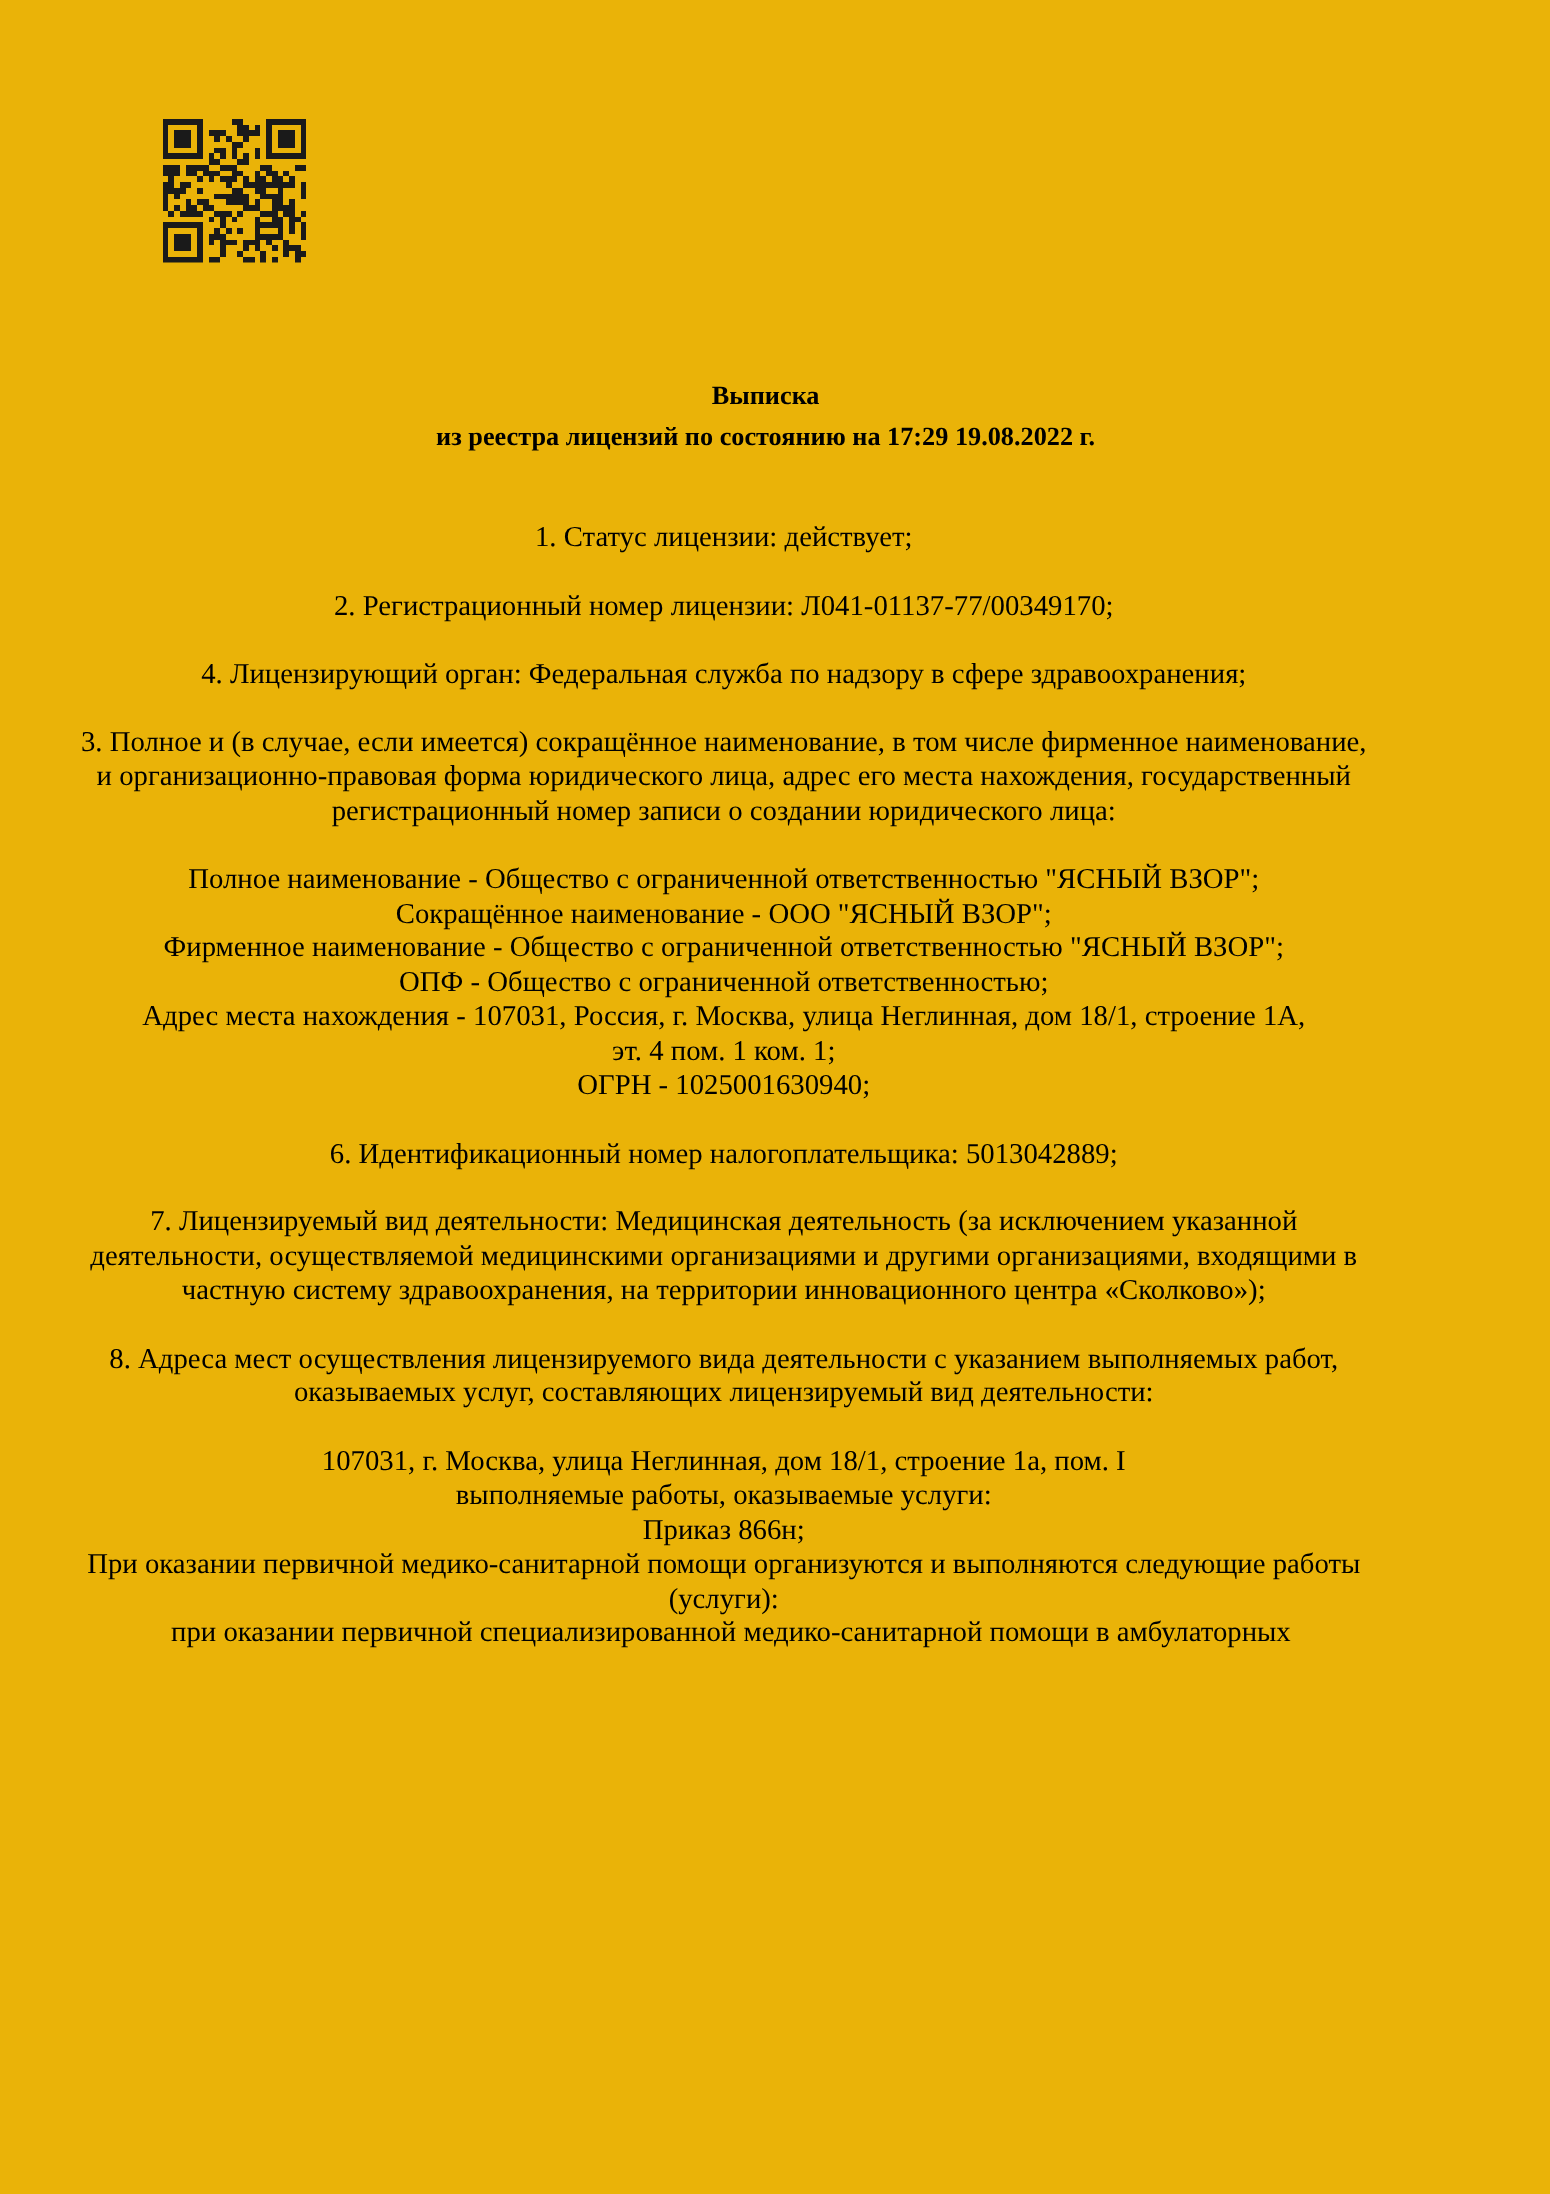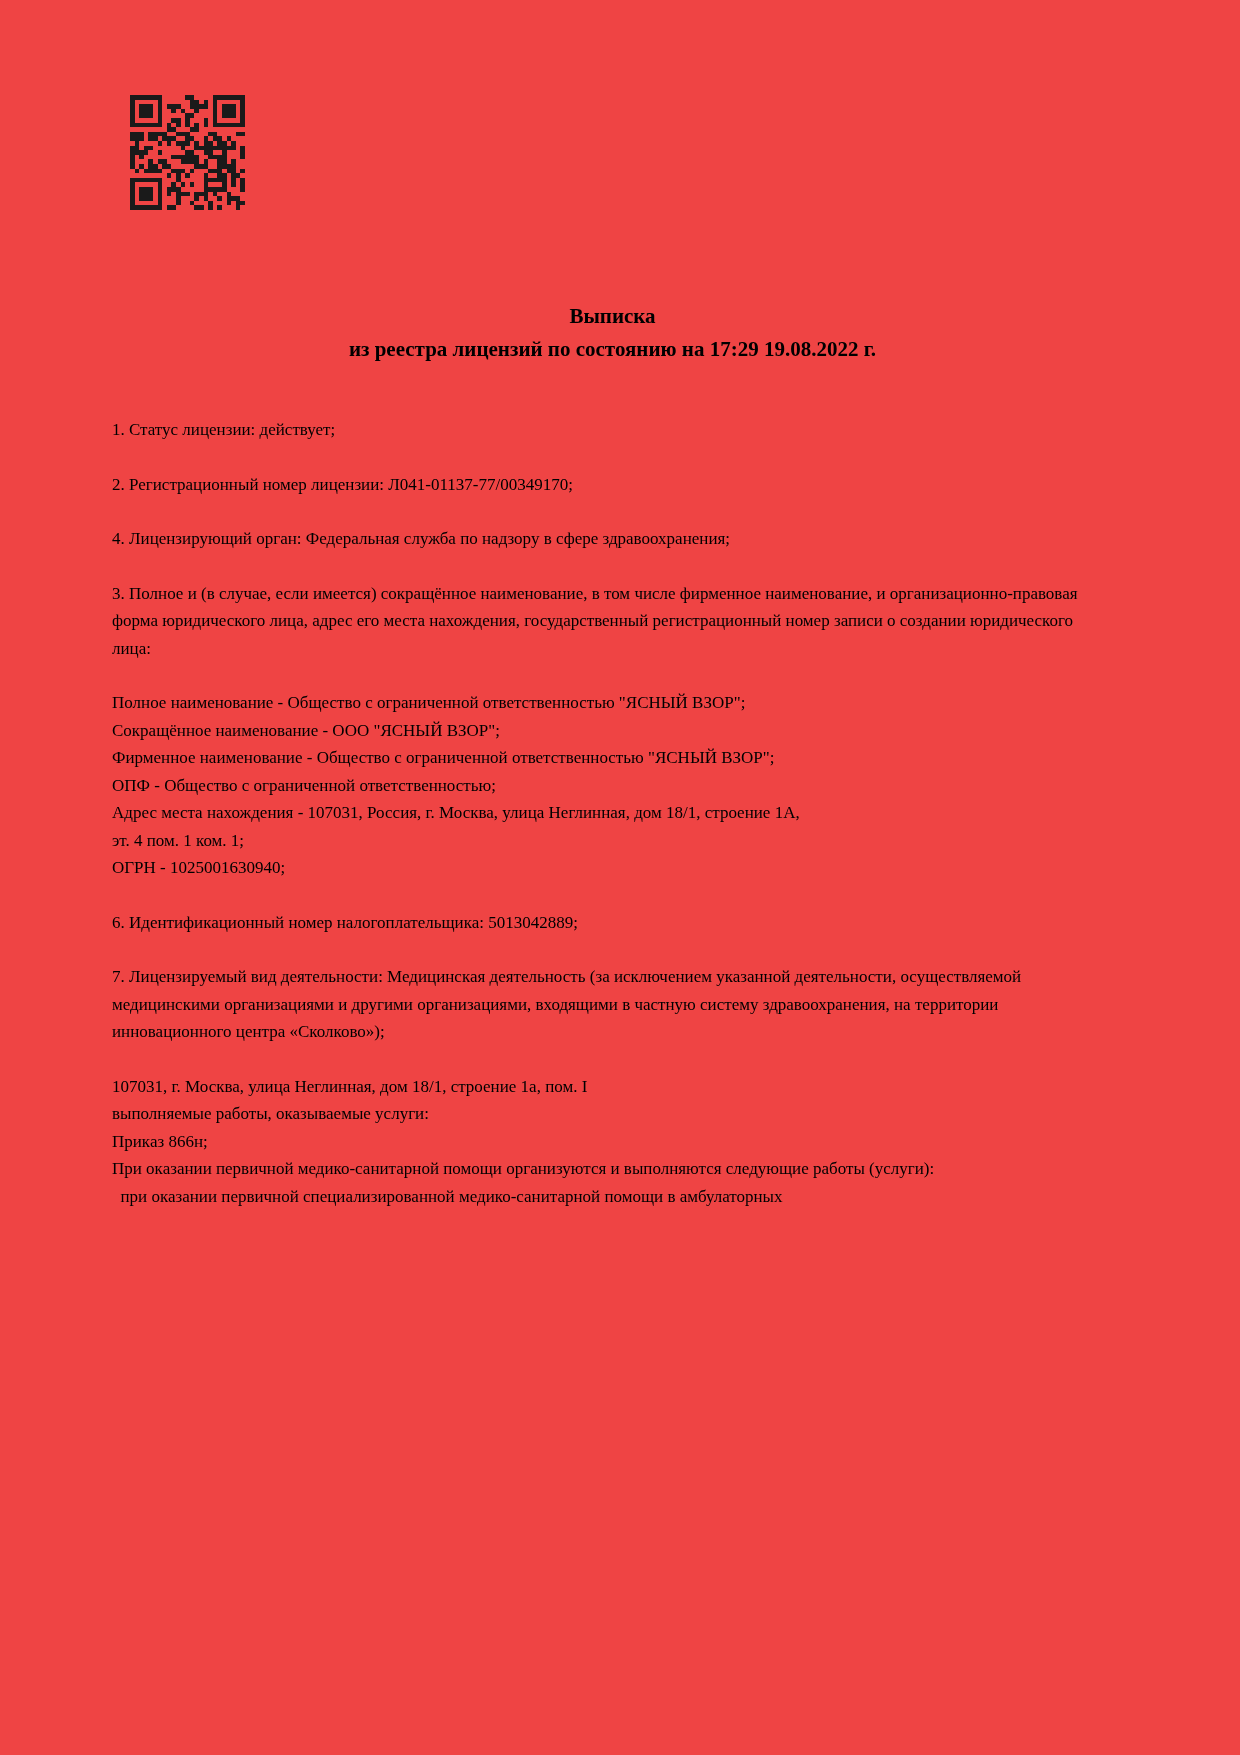--- a/index.html
+++ b/index.html
@@ -2,21 +2,21 @@
 <html lang="ru"><head>
 <meta charset="utf-8">
 <style>
   * { margin: 0; padding: 0; box-sizing: border-box; }
   html, body { background: #ffffff; }
   .page {
     position: relative;
     width: 1240px;
     height: 1755px;
     margin: 0 auto;
-    background: #ef4444;
+    background: #eab308;
     color: #000000;
     font-family: "Liberation Serif", "DejaVu Serif", serif;
     overflow: hidden;
   }
   .qr {
     position: absolute;
     left: 130px;
     top: 95px;
     width: 115px;
     height: 115px;
@@ -26,24 +26,25 @@
     padding-top: 300px;
     text-align: center;
     font-weight: bold;
     font-size: 21px;
     line-height: 33px;
     padding-left: 130px;
     padding-right: 145px;
   }
   .doc-body {
     margin-top: 50px;
-    padding-left: 112px;
+    padding-left: 58px;
     padding-right: 140px;
-    font-size: 17px;
+    font-size: 23px;
     line-height: 27.5px;
+    text-align: center;
   }
   .para {
     white-space: pre-wrap;
     margin-bottom: 27px;
   }
 </style>
 </head>
 <body>
 
 <div class="page">
@@ -374,20 +375,21 @@
     <p class="para">3. Полное и (в случае, если имеется) сокращённое наименование, в том числе фирменное наименование, и организационно-правовая форма юридического лица, адрес его места нахождения, государственный регистрационный номер записи о создании юридического лица:</p>
     <p class="para">Полное наименование - Общество с ограниченной ответственностью "ЯСНЫЙ ВЗОР";
 Сокращённое наименование - ООО "ЯСНЫЙ ВЗОР";
 Фирменное наименование - Общество с ограниченной ответственностью "ЯСНЫЙ ВЗОР";
 ОПФ - Общество с ограниченной ответственностью;
 Адрес места нахождения - 107031, Россия, г. Москва, улица Неглинная, дом 18/1, строение 1А,
 эт. 4 пом. 1 ком. 1;
 ОГРН - 1025001630940;</p>
     <p class="para">6. Идентификационный номер налогоплательщика: 5013042889;</p>
     <p class="para">7. Лицензируемый вид деятельности: Медицинская деятельность (за исключением указанной деятельности, осуществляемой медицинскими организациями и другими организациями, входящими в частную систему здравоохранения, на территории инновационного центра «Сколково»);</p>
+    <p class="para">8. Адреса мест осуществления лицензируемого вида деятельности с указанием выполняемых работ, оказываемых услуг, составляющих лицензируемый вид деятельности:</p>
     <p class="para">107031, г. Москва, улица Неглинная, дом 18/1, строение 1а, пом. I
 выполняемые работы, оказываемые услуги:
 Приказ 866н;
 При оказании первичной медико-санитарной помощи организуются и выполняются следующие работы (услуги):
   при оказании первичной специализированной медико-санитарной помощи в амбулаторных</p>
   </div>
 
 </div>
 
 </body></html>

